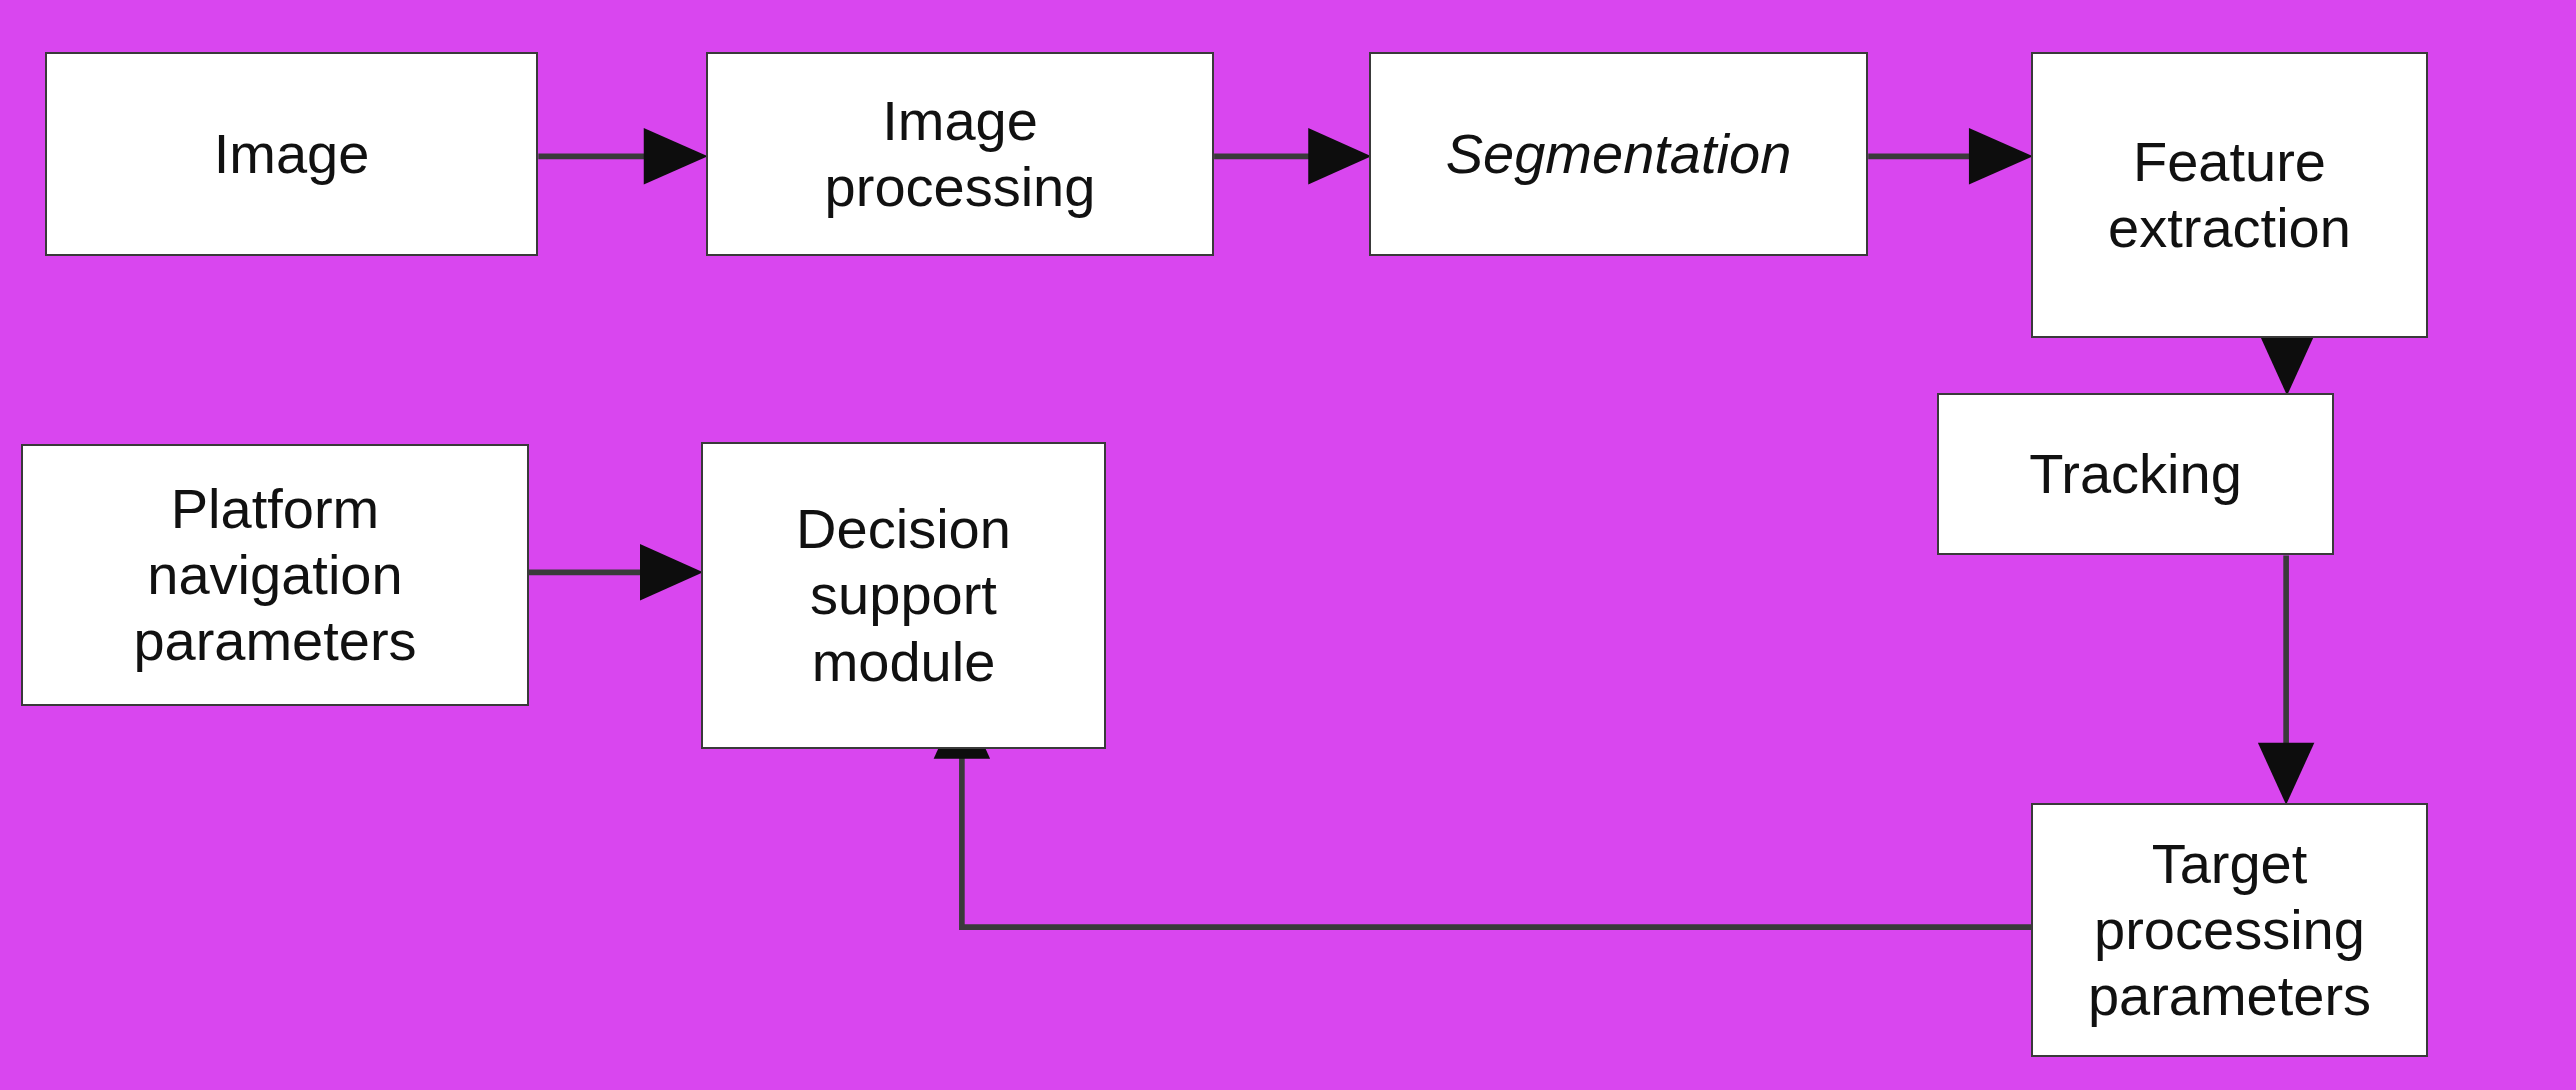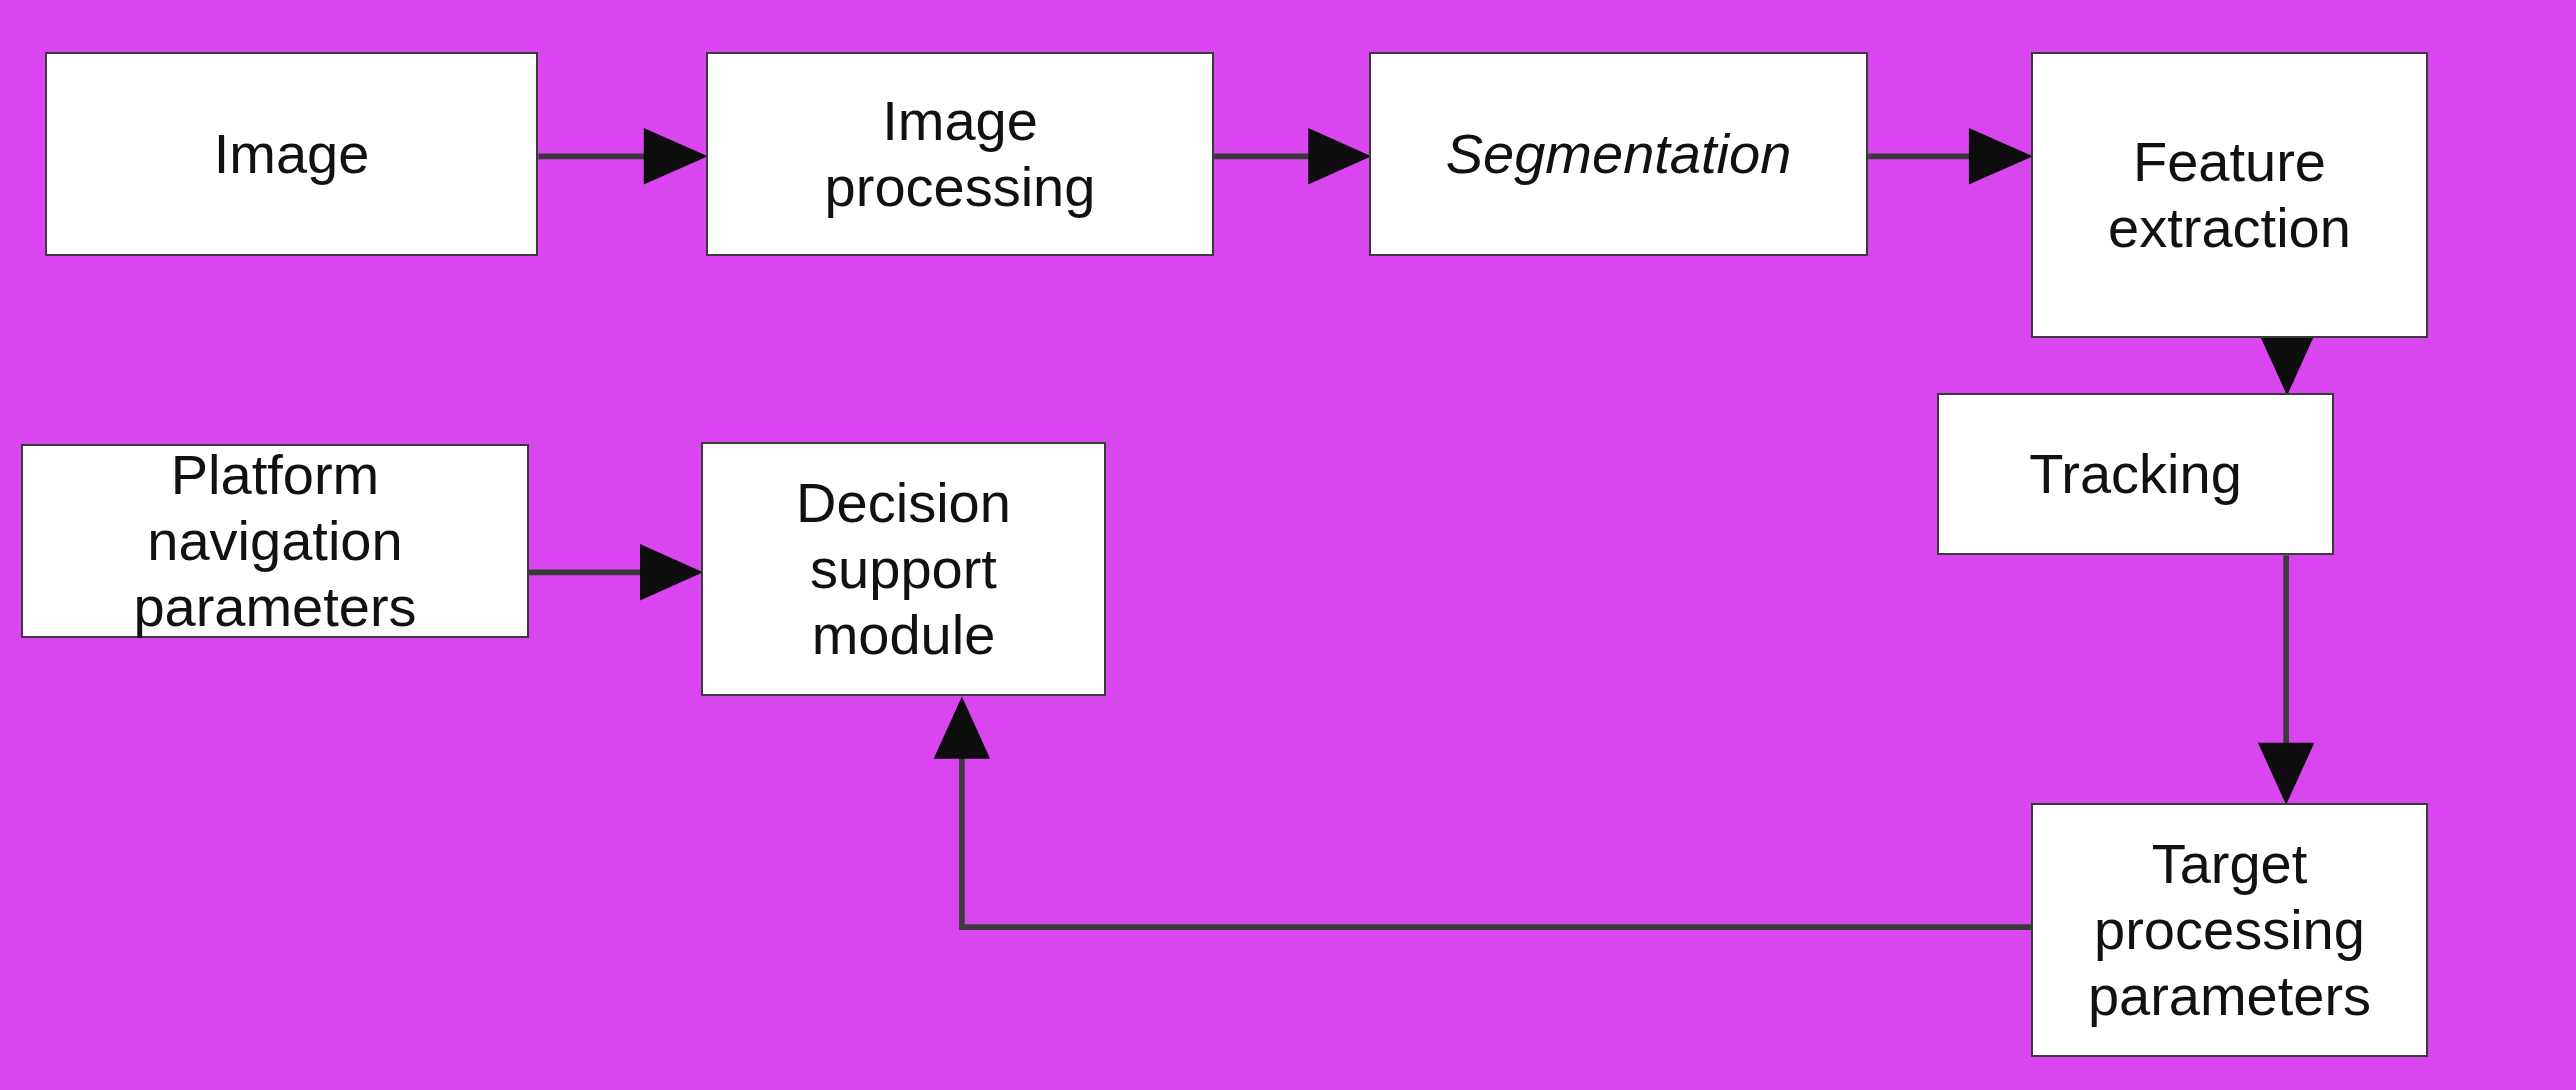--- a/index.html
+++ b/index.html
@@ -90,25 +90,25 @@
   <div class="node" style="left:706px; top:52px; width:508px; height:204px;">Image
 processing</div>
 
   <div class="node" style="left:1369px; top:52px; width:499px; height:204px;font-style:italic;">Segmentation</div>
 
   <div class="node" style="left:2031px; top:52px; width:397px; height:286px;">Feature
 extraction</div>
 
   <div class="node" style="left:1937px; top:393px; width:397px; height:162px;">Tracking</div>
 
-  <div class="node" style="left:21px; top:444px; width:508px; height:194px;">Platform
+  <div class="node" style="left:21px; top:444px; width:508px; height:262px;">Platform
 navigation
 parameters</div>
 
-  <div class="node" style="left:701px; top:442px; width:405px; height:254px;">Decision
+  <div class="node" style="left:701px; top:442px; width:405px; height:307px;">Decision
 support
 module</div>
 
   <div class="node" style="left:2031px; top:803px; width:397px; height:254px;">Target
 processing
 parameters</div>
 
 </div>
 
 

